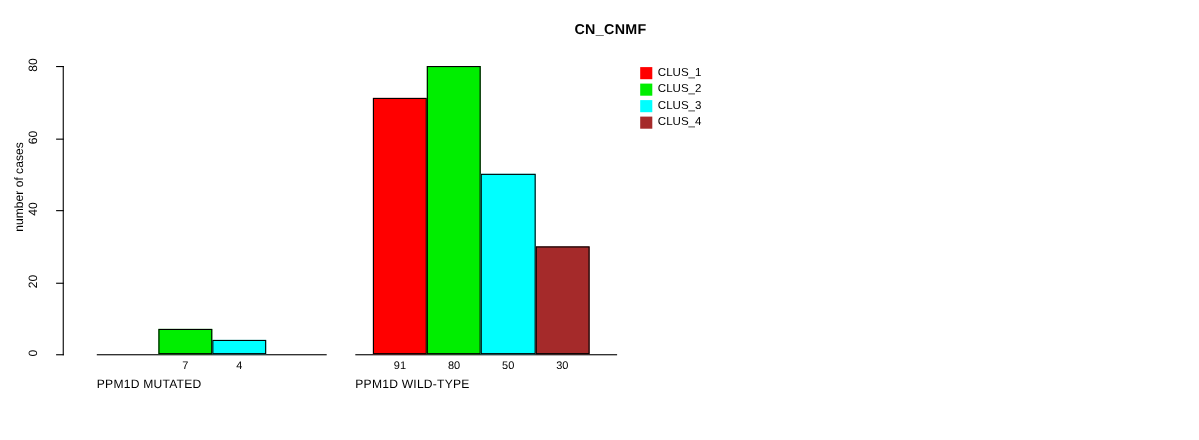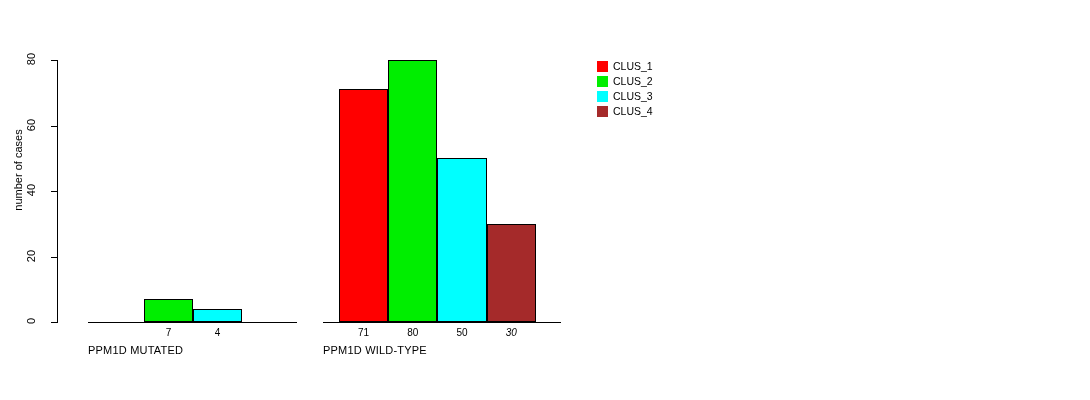--- a/index.html
+++ b/index.html
@@ -112,21 +112,20 @@
     position: absolute;
     left: 582px;
     top: 59px;
   }
 
   .legend-row {
     position: relative;
     height: 15px;
     display: flex;
     align-items: center;
-    margin-left: 15px;
   }
 
   .legend-swatch {
     width: 11px;
     height: 11px;
     margin-right: 5px;
     flex: 0 0 auto;
   }
 
   .legend-label {
@@ -144,20 +143,21 @@
     text-align: center;
     font-size: 11px;
     white-space: nowrap;
   }
 </style>
 </head>
 <body>
 
 <div class="plot-root">
 
+  <div id="chart-title">CN_CNMF</div>
 
   <div id="y-axis-title">number of cases</div>
 
   <div id="y-axis-line"></div>
 
   <div id="y-ticks">
       <div class="y-tick" style="top: 322px;"></div>
       <div class="y-tick-label" style="left: 14px; top: 315px;">0</div>
       <div class="y-tick" style="top: 256.5px;"></div>
       <div class="y-tick-label" style="left: 14px; top: 249.5px;">20</div>
@@ -171,27 +171,27 @@
 
   <div id="panels">
       <div class="panel-baseline" style="left: 88px; width: 209px;"></div>
       <div class="bar" title="CLUS_2: 7" style="left: 144px; width: 49px; height: 22.925px; background: rgb(0, 238, 0);"></div>
       <div class="bar-value-label" style="left: 144px; width: 49px;">7</div>
       <div class="bar" title="CLUS_3: 4" style="left: 193px; width: 49px; height: 13.1px; background: rgb(0, 255, 255);"></div>
       <div class="bar-value-label" style="left: 193px; width: 49px;">4</div>
       <div class="group-label" style="left: 88px; width: 209px;">PPM1D MUTATED</div>
       <div class="panel-baseline" style="left: 323px; width: 238px;"></div>
       <div class="bar" title="CLUS_1: 71" style="left: 339px; width: 49.2px; height: 232.525px; background: rgb(255, 0, 0);"></div>
-      <div class="bar-value-label" style="left: 339px; width: 49.2px;">71</div>
+      <div class="bar-value-label" style="left: 339px; width: 49.2px;">91</div>
       <div class="bar" title="CLUS_2: 80" style="left: 388.2px; width: 49.2px; height: 262px; background: rgb(0, 238, 0);"></div>
       <div class="bar-value-label" style="left: 388.2px; width: 49.2px;">80</div>
       <div class="bar" title="CLUS_3: 50" style="left: 437.4px; width: 49.2px; height: 163.75px; background: rgb(0, 255, 255);"></div>
       <div class="bar-value-label" style="left: 437.4px; width: 49.2px;">50</div>
       <div class="bar" title="CLUS_4: 30" style="left: 486.6px; width: 49.2px; height: 98.25px; background: rgb(165, 42, 42);"></div>
-      <div class="bar-value-label" style="left: 486.6px; width: 49.2px; font-style: italic;">30</div>
+      <div class="bar-value-label" style="left: 486.6px; width: 49.2px;">30</div>
       <div class="group-label" style="left: 323px; width: 238px;">PPM1D WILD-TYPE</div>
     </div>
 
   <div id="legend">
       <div class="legend-row">
         <span class="legend-swatch" style="background: rgb(255, 0, 0);"></span>
         <span class="legend-label">CLUS_1</span>
       </div>
       <div class="legend-row">
         <span class="legend-swatch" style="background: rgb(0, 238, 0);"></span>

